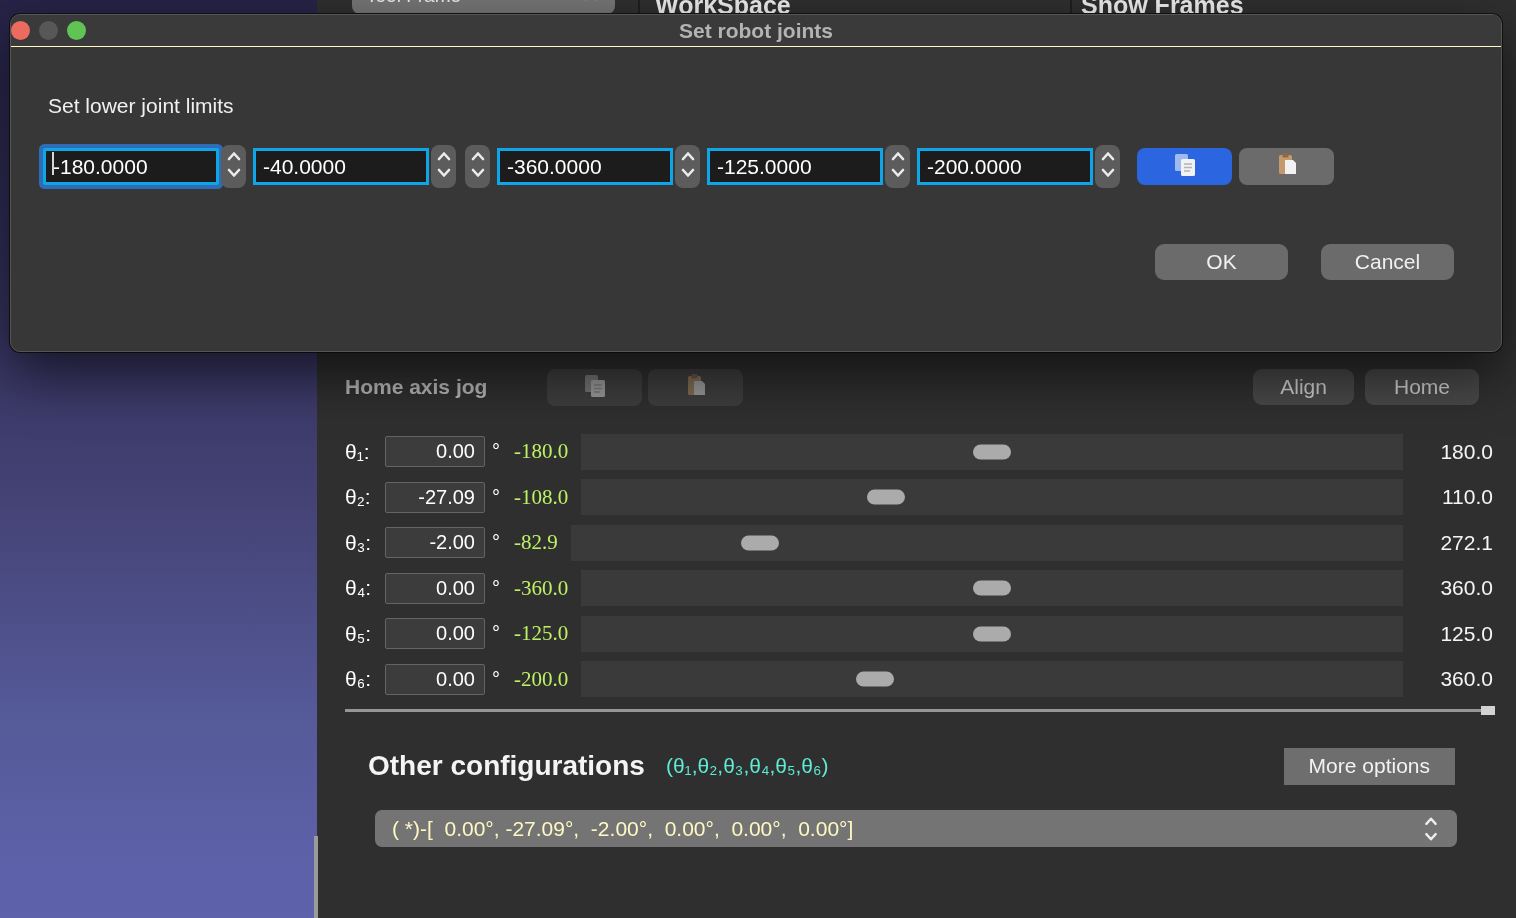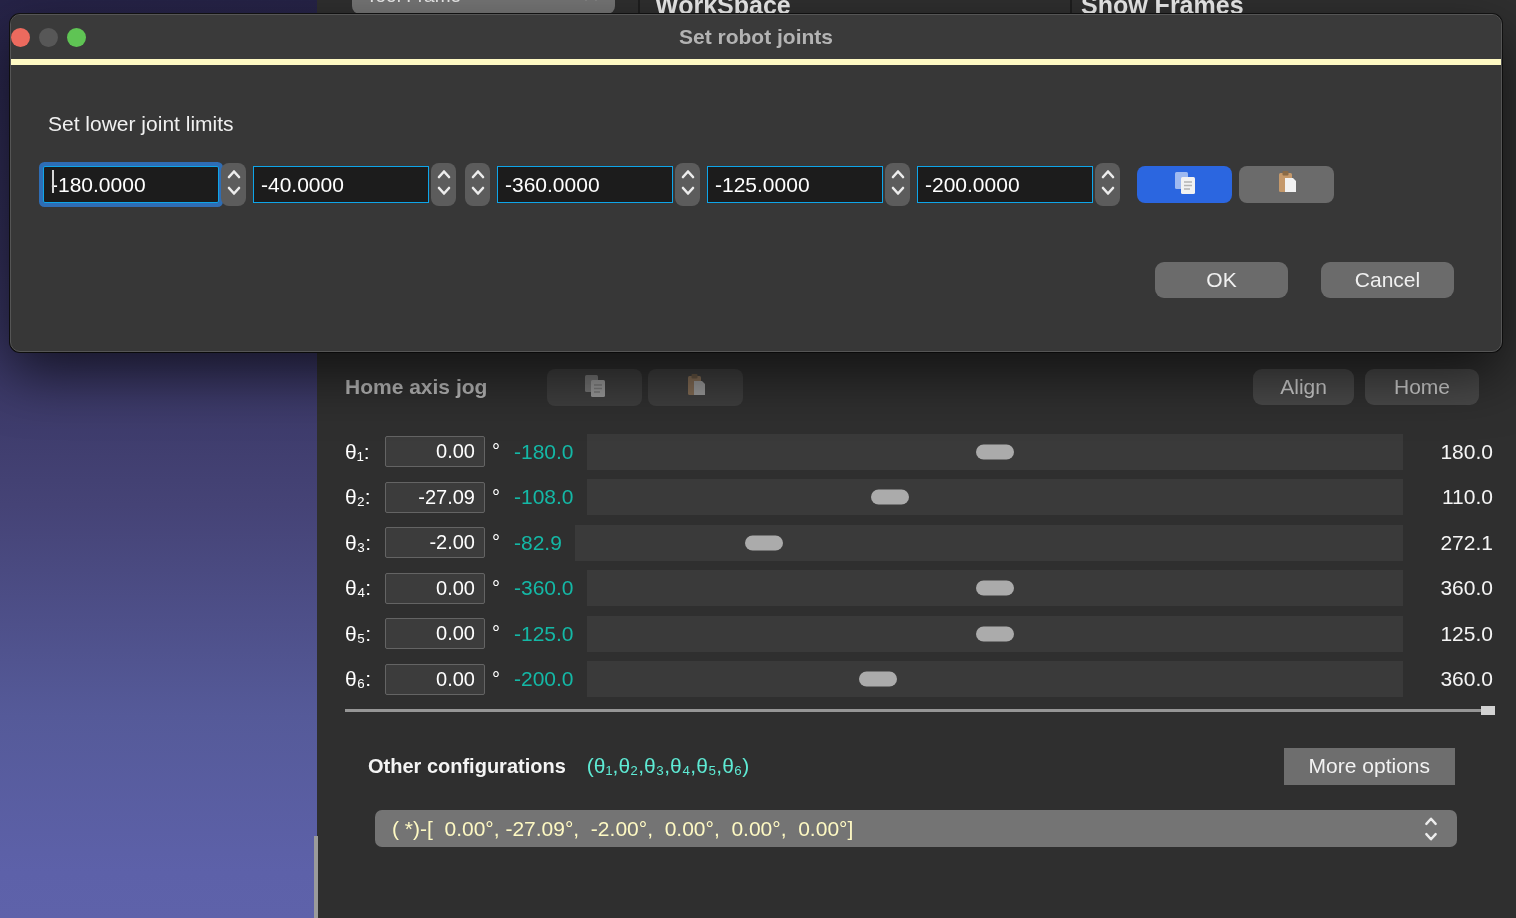--- a/index.html
+++ b/index.html
@@ -55,67 +55,67 @@
 
   
   .joint-rows { position:absolute; left:28px; right:23px; top:429px; }
   .joint-row { display:flex; align-items:center; height:45.5px; }
   .jr-name { width:40px; font-size:21px; color:#ffffff; }
   .jr-value {
     width:100px; height:31px; background:#3c3c3c; border:1px solid #646464; border-radius:2px;
     color:#fff; font-size:20px; text-align:right; padding-right:9px; font-family:inherit;
   }
   .jr-deg { font-size:20px; color:#fff; margin-left:7px; width:14px; }
-  .jr-min { font-size:21px; color:#14b8a6; margin-left:8px; white-space:nowrap; }
+  .jr-min { font-size:21px; color:#bef264; margin-left:8px; white-space:nowrap;font-family:Liberation Serif, serif; }
   .jr-track { flex:1; height:36px; background:#3a3a3a; margin:0 12px 0 13px; position:relative; cursor:pointer; }
   .jr-thumb {
     position:absolute; top:50%; transform:translateY(-50%);
     width:38px; height:15px; border-radius:8px; background:#ababab;
   }
   .jr-max { width:78px; font-size:21px; color:#f5f5f5; text-align:right; white-space:nowrap; }
 
   .rows-sep { position:absolute; left:28px; right:21px; top:709px; height:3px; background:#969696; }
   .sep-handle { position:absolute; right:0; top:-3px; width:14px; height:9px; background:#d2d2d2; }
 
   
   .config-header { position:absolute; left:51px; right:61px; top:746px; height:40px; display:flex; align-items:center; }
-  .cfg-title { font-size:20px; font-weight:bold; color:#f4f4f4; white-space:nowrap; }
+  .cfg-title { font-size:28px; font-weight:bold; color:#f4f4f4; white-space:nowrap; }
   .cfg-sub { font-size:21px; color:#5eead4; margin-left:21px; white-space:nowrap; }
   .more-btn {
     height:37px; border-radius:0; background:#6e6e6e; color:#f2f2f2;
     font-size:21px; padding:0 25px; border:none; cursor:pointer; font-family:inherit;
   }
   .config-popup {
     position:absolute; left:58px; top:810px; width:1082px; height:37px;
     background:#747474; border-radius:7px; display:flex; align-items:center;
     color:#fef9c3; font-size:21px; padding:0 14px 0 17px; cursor:pointer; white-space:pre;
   }
   .popup-chevrons { margin-left:auto; display:flex; align-items:center; }
 
   
   .dialog {
     position:absolute; left:10px; top:14px; width:1492px; height:338px;
     background:#373737; border:1px solid #555; border-radius:10px;
     box-shadow:0 22px 55px rgba(0,0,0,.6), 0 0 0 1px #141414; z-index:10;
   }
   .titlebar {
-    height:50px; background:#3a3a3a; border-bottom:6px solid #fef9c3;
+    height:32px; background:#3a3a3a; border-bottom:1px solid #fef9c3;
     border-radius:9px 9px 0 0; display:flex; align-items:center; position:relative;
   }
   .tl { width:19px; height:19px; border-radius:50%; margin-right:9px; cursor:pointer; }
   .tl.red { background:#ec6a5e; } .tl.gray { background:#575757; } .tl.green { background:#5fc454; }
   .dlg-title {
     position:absolute; left:0; right:0; text-align:center;
     font-weight:bold; font-size:21px; color:#b3b3b3; pointer-events:none;
   }
   .dlg-prompt { margin:47px 0 27px 37px; font-size:21px; color:#f0f0f0; }
   .dlg-inputs { display:flex; align-items:center; margin-left:32px; }
   .spin-group { display:flex; align-items:center; margin-right:7px; position:relative; }
   .spin-field {
-    width:176px; height:37px; background:#1c1c1c; border:1px solid #0ea5e9;
+    width:176px; height:37px; background:#1c1c1c; border:3px solid #0ea5e9;
     color:#fff; font-size:21px; padding:0 7px; font-family:inherit;
   }
   .spin-group.focused .spin-field { box-shadow:0 0 0 4px #2e6db5; border-radius:2px; }
   .caret { display:none; position:absolute; left:9px; top:7px; width:2px; height:23px; background:#d6d6d6; }
   .spin-group.focused .caret { display:block; }
   .stepper {
     width:25px; height:43px; background:#5c5c5c; border-radius:8px; margin-left:2px;
     display:flex; align-items:center; justify-content:center; cursor:pointer; flex:none;
   }
   .dlg-copy, .dlg-paste {

